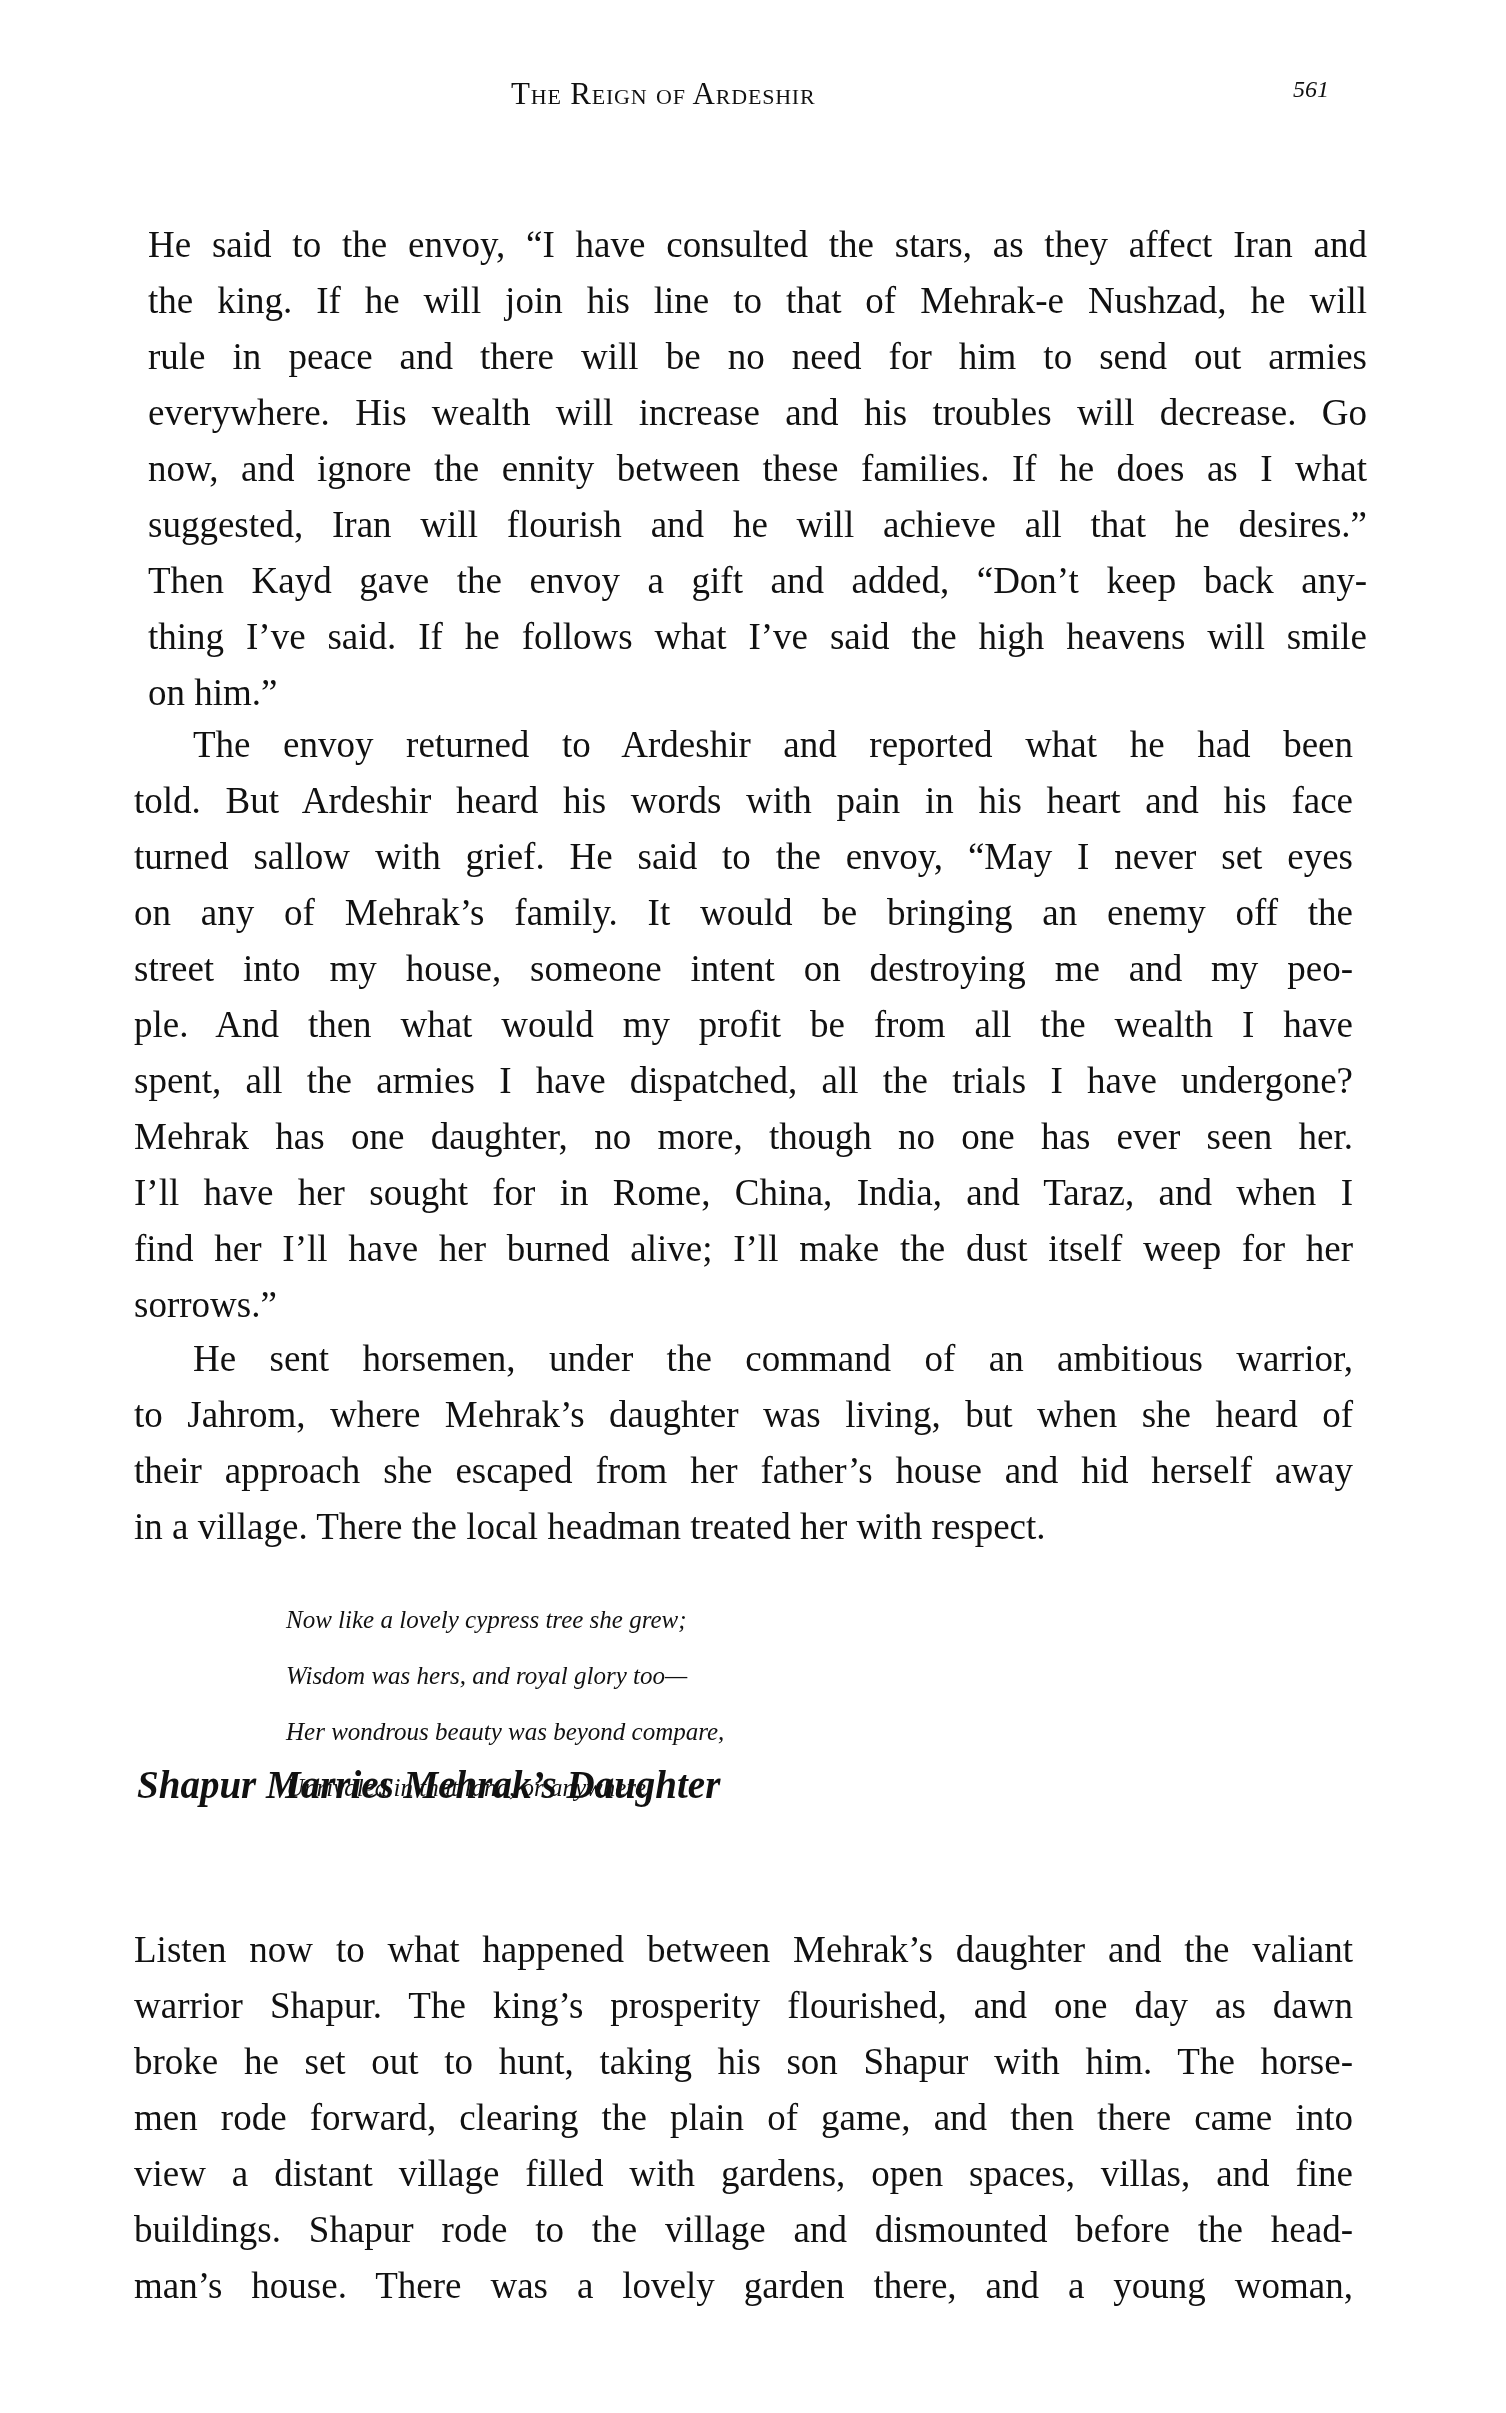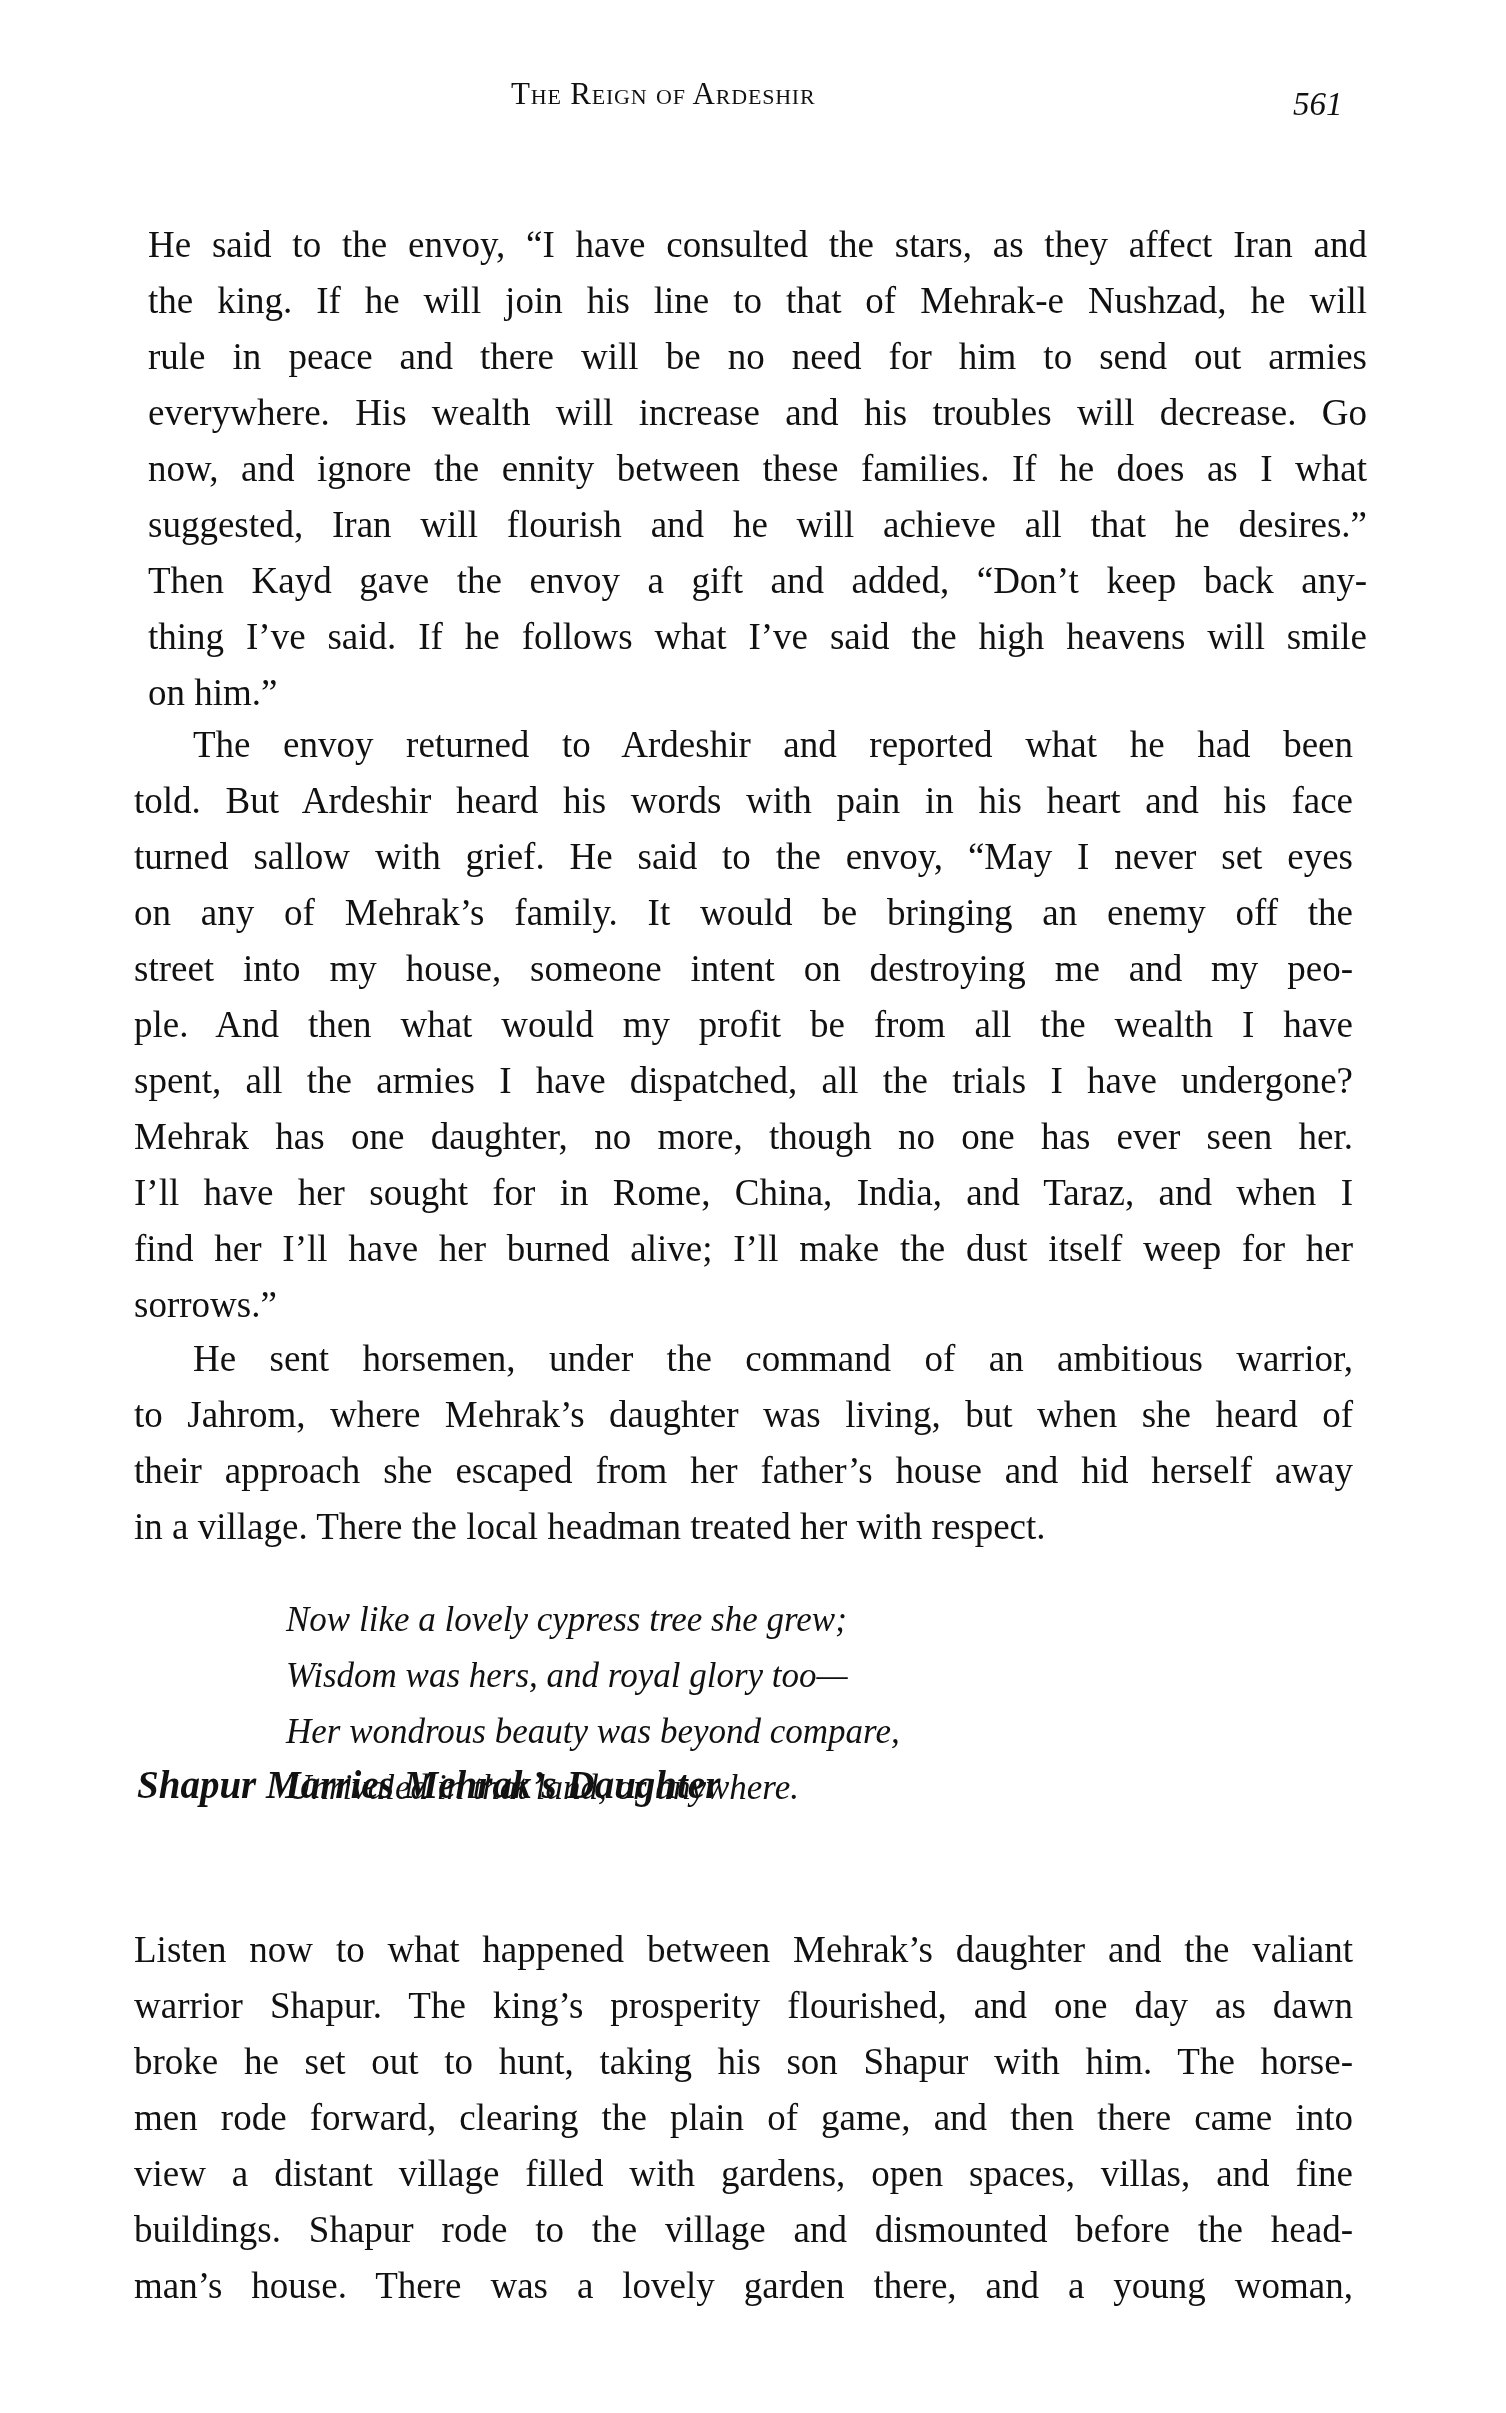--- a/index.html
+++ b/index.html
@@ -2,27 +2,27 @@
 <html style="font-size:12.5px"><head>
 <meta charset="utf-8">
 <style>
   html, body { margin: 0; padding: 0; background: #ffffff; }
   body { width: 1506px; height: 2413px; position: relative; overflow: hidden;
          font-family: "Liberation Serif", "DejaVu Serif", serif; color: #111111; }
   .page { position: absolute; left: 0; top: 0; width: 1506px; height: 2413px; }
   .running-head { position: absolute; top: 76px; left: 8px; width: 1506px; height: 47px; }
   .running-title { position: absolute; left: 503px; top: 0; font-size: 31px;
                    font-variant: small-caps; letter-spacing: 0.8px; }
-  .folio { position: absolute; left: 1285px; top: 0; font-size: 33px; font-style: italic; margin-top: 10px; }
+  .folio { position: absolute; left: 1285px; top: 0; font-size: 24px; font-style: italic; }
   .body-text { position: absolute; left: 134px; width: 1219px; font-size: 37px; }
   .line { display: block; height: 56px; line-height: 56px; text-align: justify;
           text-align-last: justify; white-space: nowrap; overflow: visible; }
   .line.last { text-align-last: left; }
   .line.indent { text-indent: 59px; }
-  .verse { position: absolute; left: 286px; top: 1592px; font-size: 35px; font-style: italic; }
+  .verse { position: absolute; left: 286px; top: 1592px; font-size: 25px; font-style: italic; }
   .verse .vline { display: block; height: 56px; line-height: 56px; white-space: nowrap; }
   .heading { position: absolute; left: 137px; top: 1757px; font-size: 39px; font-style: italic;
              font-weight: bold; line-height: 56px; }
 </style>
 </head>
 <body>
 
 <div class="page">
 
   <div class="running-head">

